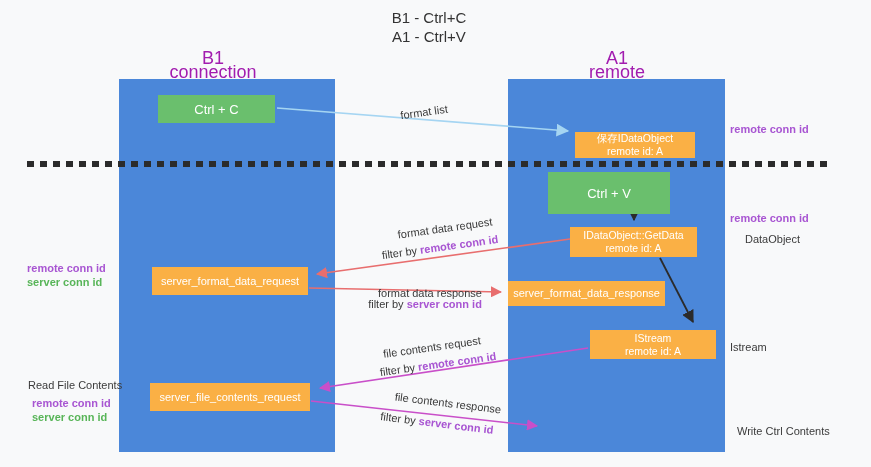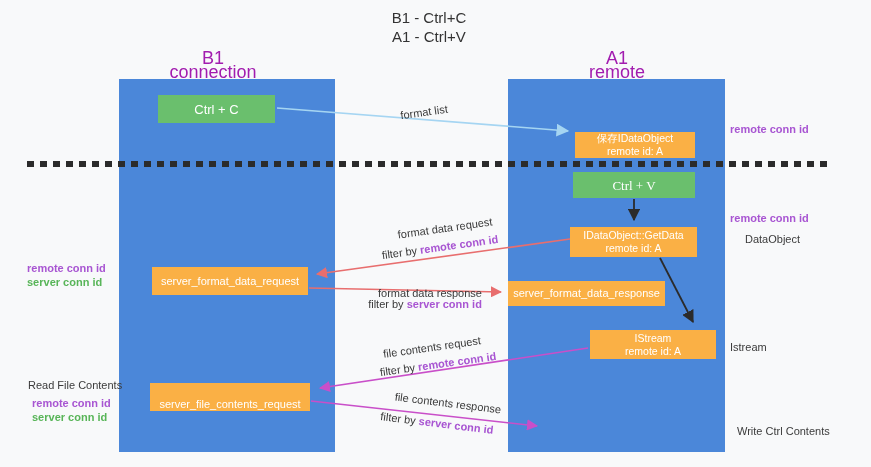--- a/index.html
+++ b/index.html
@@ -70,29 +70,29 @@
     <line x1="588" y1="348" x2="320" y2="388" stroke="#c94fc9" stroke-width="1.6" marker-end="url(#mmagenta)"></line>
     <line x1="311" y1="401" x2="537" y2="426" stroke="#c94fc9" stroke-width="1.6" marker-end="url(#mmagenta)"></line>
   </svg>
 
   <div class="abs box green" style="left:158px;top:95px;width:117px;height:28px;">
     <div>Ctrl + C</div>
   </div>
   <div class="abs box orange" style="left:152px;top:267px;width:156px;height:28px;">
     <div>server_format_data_request</div>
   </div>
-  <div class="abs box orange" style="left:150px;top:383px;width:160px;height:28px;justify-content:flex-end;">
+  <div class="abs box orange" style="left:150px;top:383px;width:160px;height:28px;">
     <div>server_file_contents_request</div>
   </div>
 
   <div class="abs box orange" style="left:575px;top:119px;width:120px;height:26px;margin-top:13px;">
     <div class="sub">保存IDataObject</div>
     <div class="sub">remote id: A</div>
   </div>
-  <div class="abs box green" style="left:573px;top:172px;width:122px;height:26px;font-family:Liberation Serif, serif;">
+  <div class="abs box green" style="left:548px;top:172px;width:122px;height:42px;">
     <div>Ctrl + V</div>
   </div>
   <div class="abs box orange" style="left:570px;top:227px;width:127px;height:30px;">
     <div class="sub">IDataObject::GetData</div>
     <div class="sub">remote id: A</div>
   </div>
   <div class="abs box orange" style="left:508px;top:281px;width:157px;height:25px;">
     <div>server_format_data_response</div>
   </div>
   <div class="abs box orange" style="left:590px;top:330px;width:126px;height:29px;">

